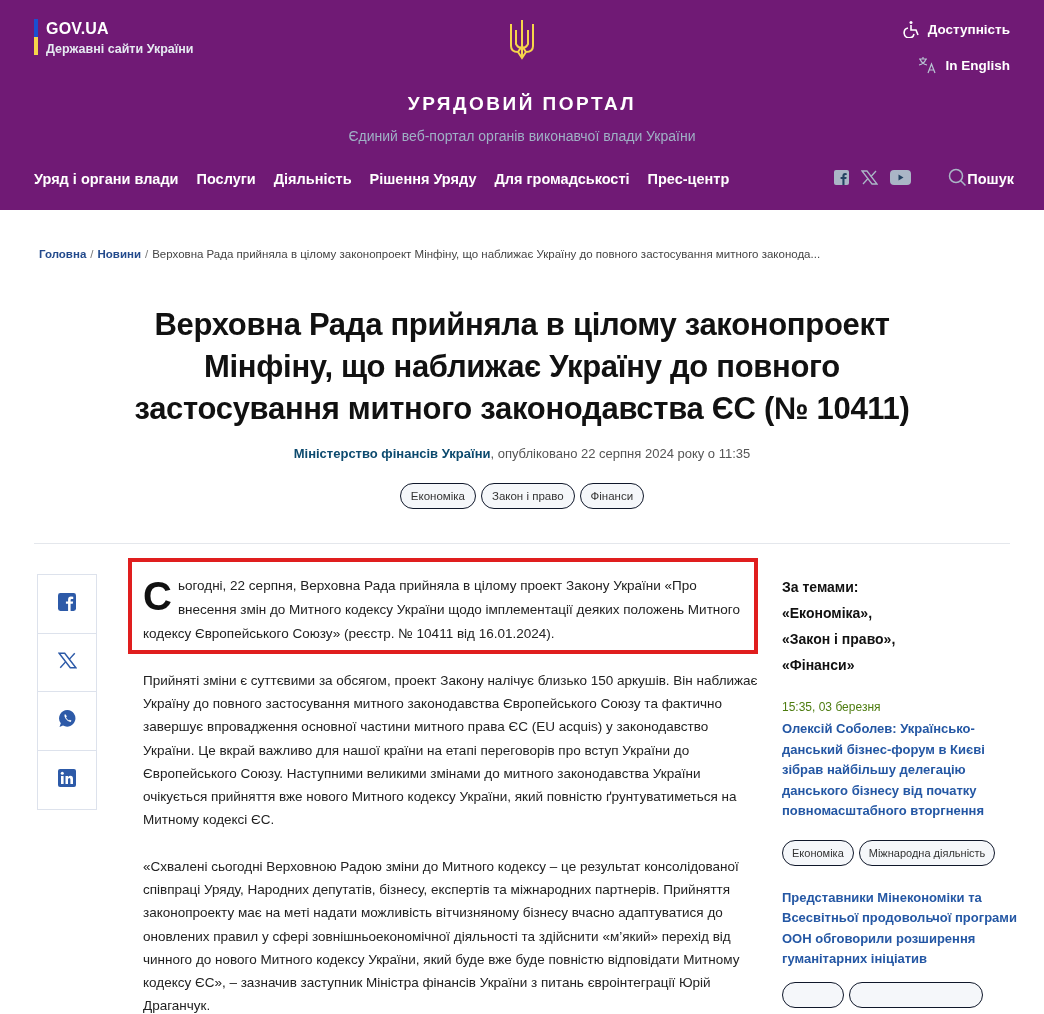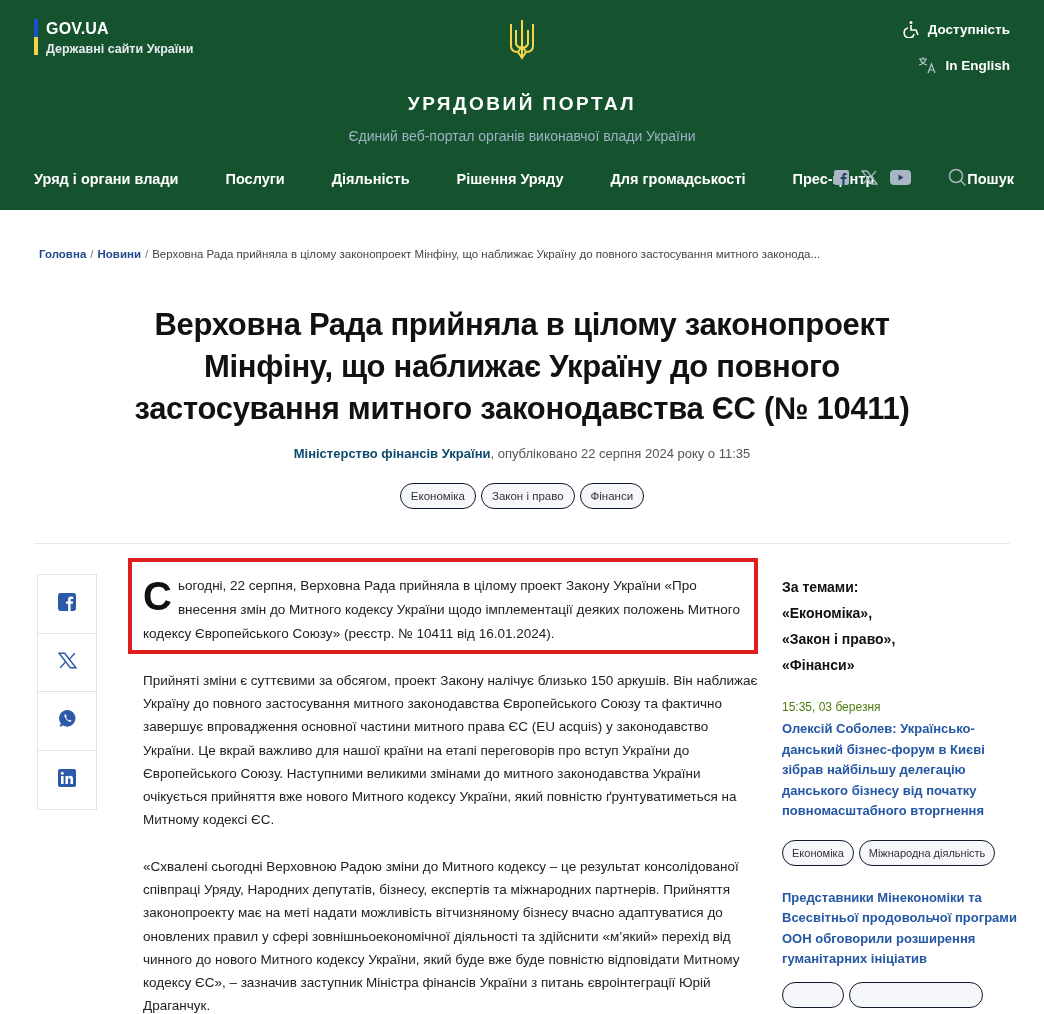--- a/index.html
+++ b/index.html
@@ -1,35 +1,35 @@
 <!DOCTYPE html>
 <html><head>
 <meta charset="utf-8">
 <style>
   * { box-sizing: border-box; margin: 0; padding: 0; }
   html, body { width: 1044px; height: 1014px; overflow: hidden; background: #ffffff; }
   body { font-family: "Liberation Sans", "DejaVu Sans", sans-serif; color: #1a1a1a; position: relative; }
 
   
-  .header { position: absolute; left: 0; top: 0; width: 1044px; height: 210px; background: #14532d; color: #fff; }
+  .header { position: absolute; left: 0; top: 0; width: 1044px; height: 210px; background: #701a75; color: #fff; }
   .govua { position: absolute; left: 34px; top: 18px; padding-left: 12px; }
   .govua .bar { position: absolute; left: 0; top: 1px; width: 4px; height: 36px; }
   .govua .bar .b { height: 18px; background: #1a4fd1; }
   .govua .bar .y { height: 18px; background: #f6d54a; }
   .govua .t1 { font-size: 16px; font-weight: bold; line-height: 22px; letter-spacing: 0.2px; }
   .govua .t2 { font-size: 12.5px; font-weight: bold; line-height: 18px; color: #e6ebf2; }
   .trident { position: absolute; left: 508px; top: 18px; width: 28px; height: 44px; }
   .util { position: absolute; right: 34px; display: flex; align-items: center; gap: 7px; font-size: 13.5px; font-weight: bold; }
   .util.acc { top: 20px; }
   .util.eng { top: 56px; }
   .util svg { display: block; }
   .portal-title { position: absolute; left: 0; width: 1044px; top: 93px; text-align: center; font-size: 19px; font-weight: bold; letter-spacing: 2.5px; }
   .portal-sub { position: absolute; left: 0; width: 1044px; top: 128px; text-align: center; font-size: 14px; color: #9fb0c5; }
   .nav { position: absolute; left: 34px; top: 171px; display: flex; gap: 0; font-size: 14.5px; font-weight: bold; }
-  .nav span { margin-right: 47px; white-space: nowrap; }
+  .nav span { margin-right: 18px; white-space: nowrap; }
   .social { position: absolute; left: 834px; top: 170px; display: flex; gap: 12px; align-items: center; }
   .search { position: absolute; right: 30px; top: 168px; display: flex; align-items: center; font-size: 14.5px; font-weight: bold; }
 
   
   .crumbs { position: absolute; left: 39px; top: 248px; font-size: 11.5px; color: #444; white-space: nowrap; }
   .crumbs a { color: #234a8c; font-weight: bold; text-decoration: none; }
   .crumbs .sep { color: #777; margin: 0 4px; }
 
   .title { position: absolute; left: 100px; width: 844px; top: 304px; text-align: center; font-size: 31px; font-weight: bold; line-height: 42px; color: #111; letter-spacing: -0.3px; }
   .meta { position: absolute; left: 0; width: 1044px; top: 446px; text-align: center; font-size: 13px; color: #555; }

